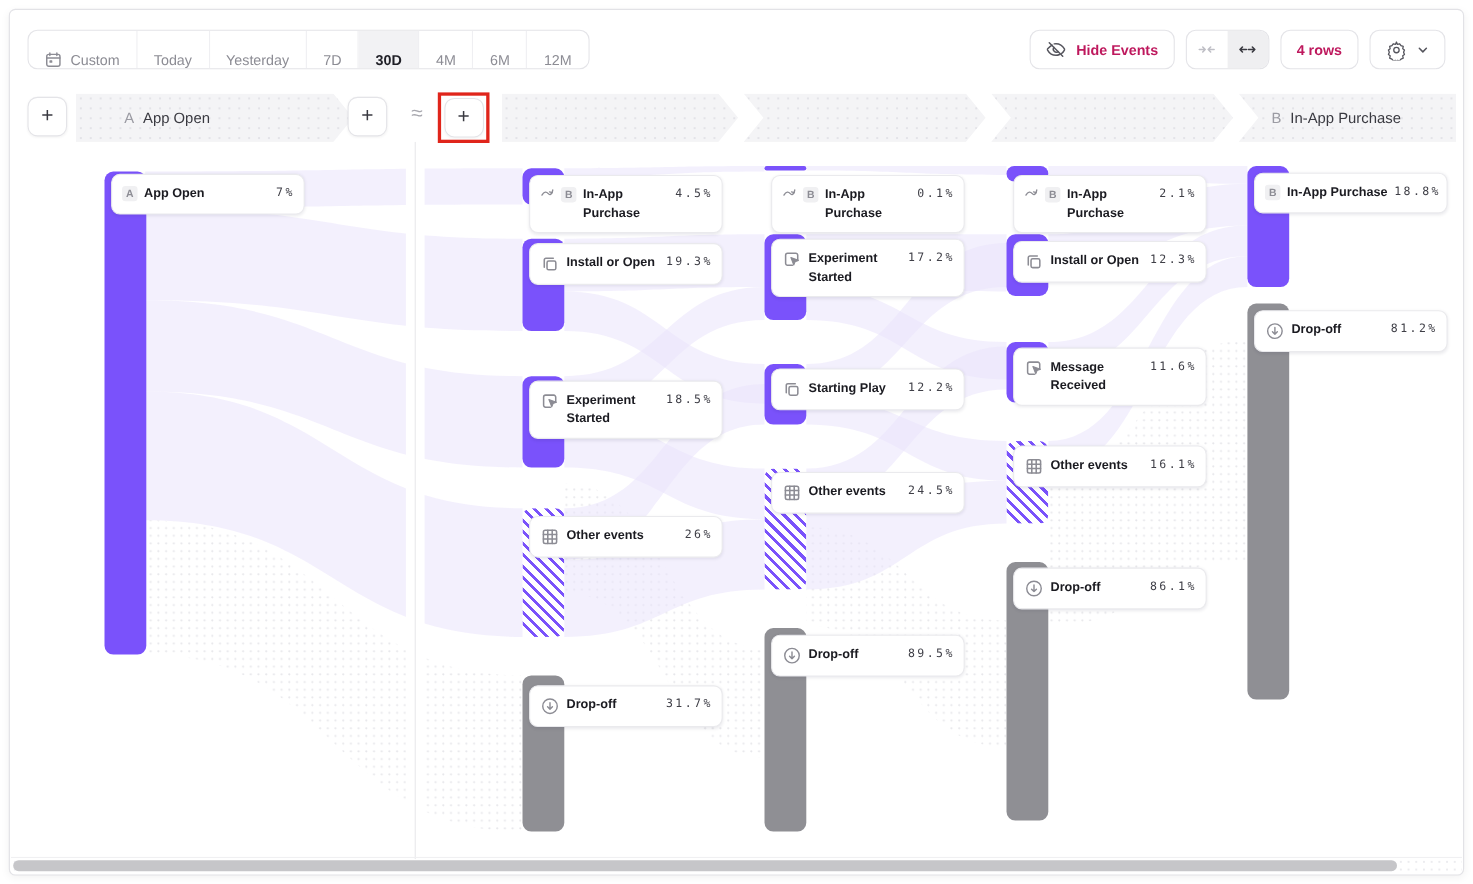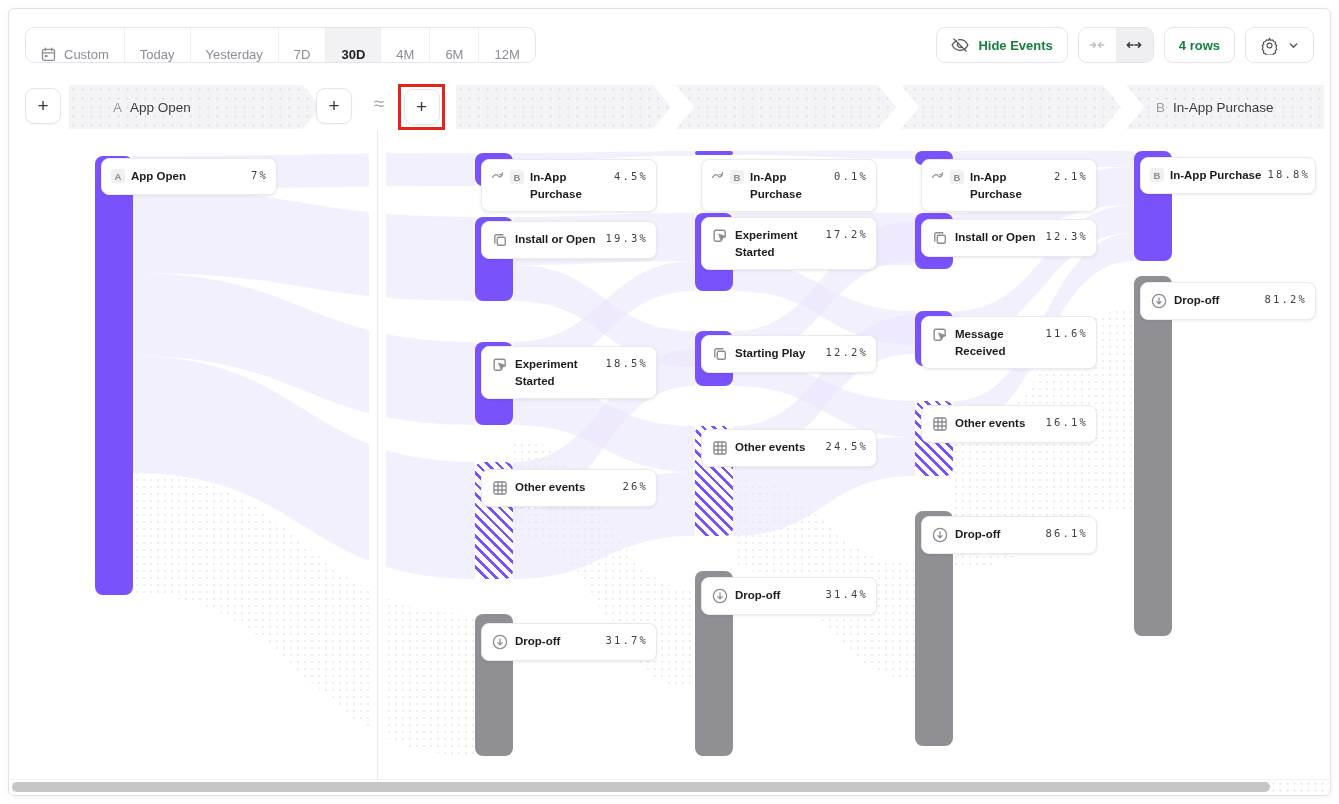--- a/index.html
+++ b/index.html
@@ -6,21 +6,21 @@
   html,body { width:1339px; height:804px; background:#fff; font-family:"Liberation Sans", sans-serif; overflow:hidden; }
   .canvas { position:absolute; inset:8px; background:#fff; border:1px solid #E2E2E6; border-radius:6px; box-shadow:0 2px 8px rgba(0,0,0,.05); overflow:hidden; }
 
   
   .toolbar { position:absolute; top:18px; left:16px; right:16px; height:36px; display:flex; align-items:center; }
   .date-group { display:flex; align-items:stretch; height:36px; border:1px solid #E4E4E8; border-radius:9px; background:#fff; overflow:hidden; }
   .date-item { display:flex; align-items:flex-end; gap:8px; padding:0 15px; font-size:13px; font-weight:500; color:#8C8C94; border-right:1px solid #EFEFF2; cursor:pointer; white-space:nowrap; }
   .date-item:last-child { border-right:none; }
   .date-item.selected { background:#F2F2F4; color:#1F1F26; font-weight:700; }
   .tb-spacer { flex:1; }
-  .tb-btn { display:flex; align-items:center; gap:9px; height:36px; padding:0 14px; border:1px solid #E4E4E8; border-radius:9px; background:#fff; font-size:13px; font-weight:700; color:#15803d; margin-left:10px; cursor:pointer; white-space:nowrap; }
+  .tb-btn { display:flex; align-items:center; gap:9px; height:36px; padding:0 14px; border:1px solid #E4E4E8; border-radius:9px; background:#fff; font-size:13px; font-weight:700; color:#be185d; margin-left:10px; cursor:pointer; white-space:nowrap; }
   .seg-arrows { display:flex; height:36px; border:1px solid #E4E4E8; border-radius:9px; overflow:hidden; margin-left:10px; background:#fff; }
   .seg-cell { width:37px; display:flex; align-items:center; justify-content:center; cursor:pointer; color:#BFBFC6; }
   .seg-cell.selected { background:#EFEFF1; color:#3A3A41; }
   .icn { display:inline-flex; align-items:center; justify-content:center; color:#55555D; }
   .icn svg { display:block; }
   .muted-icn { color:#8C8C94; }
   .chev { color:#55555D; }
 
   
   .steps { position:absolute; top:76px; left:0; right:0; height:44px; z-index:10; }
@@ -317,21 +317,21 @@
         </div>
         <div class="bar dropoff" style="left: 686px; top: 562px; height: 185px;"></div>
         <div class="card one" style="left: 692px; top: 568px;">
           <span class="icn">
             <svg width="18" height="18" viewBox="0 0 18 18" fill="none" stroke="currentColor" stroke-linecap="round" stroke-linejoin="round" stroke-width="1.3">
               <circle cx="9" cy="9" r="6.6"></circle>
               <path d="M9 5.8v6M9 11.8L6.8 9.6M9 11.8l2.2-2.2"></path>
             </svg>
           </span>
           <span class="n-label">Drop-off</span>
-          <span class="n-pct">31.4%</span>
+          <span class="n-pct">89.5%</span>
         </div>
         <div class="bar event" style="left: 906px; top: 142px; height: 14px;"></div>
         <div class="card" style="left: 912px; top: 150px;">
           <span class="icn">
             <svg width="13" height="13" viewBox="0 0 14 14" fill="none" stroke="currentColor" stroke-linecap="round" stroke-linejoin="round" stroke-width="1.3">
               <path d="M1.8 9c2.2-3.8 4.4-3.6 6.2-1.4 1.2 1.5 2.6 1 3.8-1"></path>
               <path d="M9.2 5.9l2.6.7.6-2.6"></path>
             </svg>
           </span>
           <span class="n-badge">B</span>

